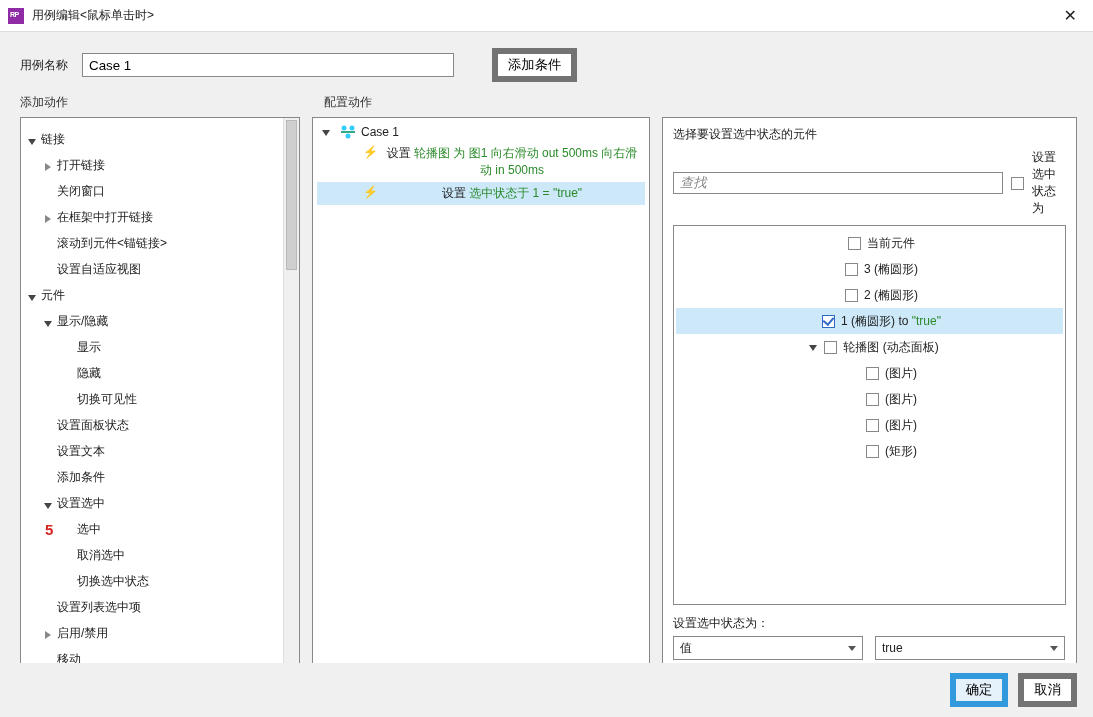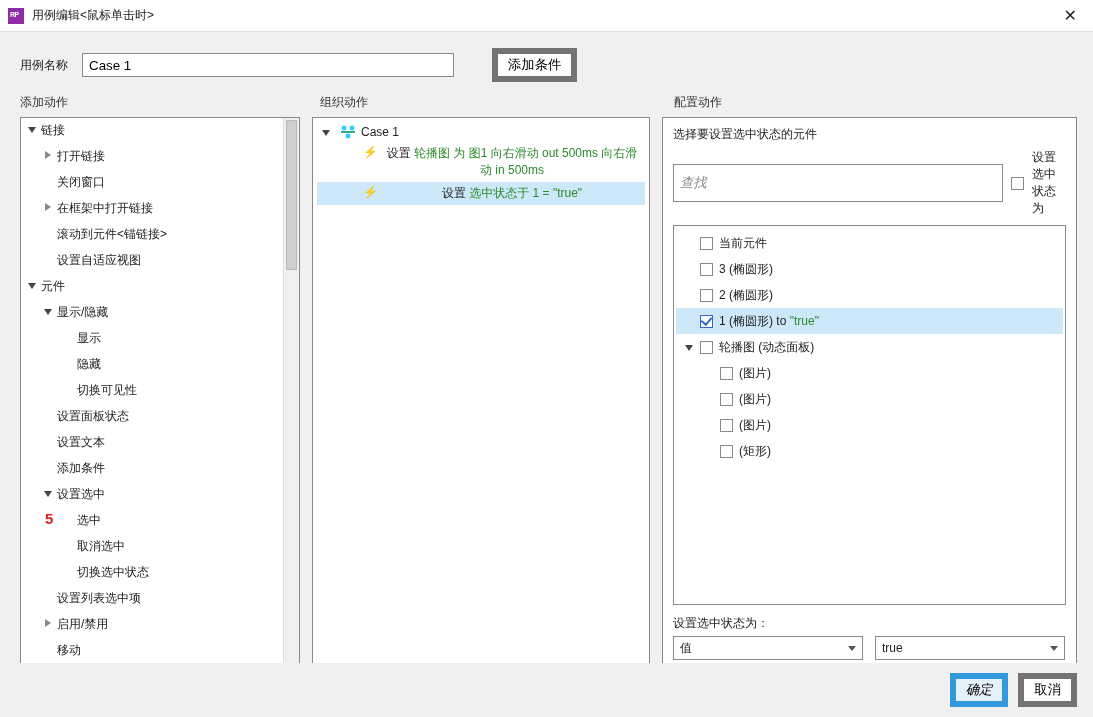--- a/index.html
+++ b/index.html
@@ -58,21 +58,21 @@
     padding: 2px 6px;
     background: #fff;
   }
   .btn {
     border: 6px solid #737373;
     background: #fff;
     padding: 4px 10px;
     cursor: pointer;
     line-height: 14px;
   }
-  .btn.default { background: #e6f2fb; border-color: #3399dd; font-style: italic; }
+  .btn.default { background: #e6f2fb; border-color: #3399dd; }
   .section-titles {
     display: flex;
     padding: 0 16px 6px 20px;
     background: #f0f0f0;
   }
   .section-titles > div { font-weight: normal; color: #333; }
   .col-actions { width: 300px; }
   .col-org { width: 350px; }
   .col-cfg { flex: 1; padding-left: 4px; }
   .columns {
@@ -96,21 +96,21 @@
     position: absolute; right: 0; top: 0; bottom: 0; width: 16px;
     background: #f0f0f0; border-left: 1px solid #ddd;
   }
   .scroll-thumb {
     position: absolute; left: 2px; right: 2px; top: 2px; height: 150px;
     background: #cfcfcf; border: 1px solid #b8b8b8;
   }
 
   .tree { padding: 4px 4px 4px 2px; overflow-y: hidden; height: 100%; }
   .tree-row {
-    display: flex; align-items: flex-start;
+    display: flex; align-items: flex-end;
     height: 26px; padding-left: 4px;
     white-space: nowrap;
     cursor: pointer;
   }
   .tree-row.depth1 { padding-left: 20px; }
   .tree-row.depth2 { padding-left: 40px; }
   .arrow {
     display: inline-block;
     width: 10px; text-align: center; margin-right: 4px;
     color: #555;
@@ -131,35 +131,35 @@
   .bolt { color:#888; font-size:12px; width:14px; text-align:center; }
   .case-icon { width:14px;height:14px; display:inline-block; }
   .case-icon svg { width:14px;height:14px; }
   .green { color: #2a8a2a; }
   .org-label { flex:1; line-height: 17px; text-align: center; }
 
   
   .cfg-title { margin-bottom: 6px; }
   .search-row { display:flex; align-items:center; gap:8px; margin-bottom:8px; }
   .search-input {
-    flex:0 0 330px; height:38px; border:1px solid #888; padding:2px 6px;
+    flex:0 0 330px; height:22px; border:1px solid #888; padding:2px 6px;
     color:#888; font-style:italic; background:#fff;
   }
   .chk { width:13px;height:13px; border:1px solid #888; display:inline-block; background:#fff; position:relative; flex-shrink:0; }
   .chk.checked { border-color:#3068c8; }
   .chk.checked::after {
     content:""; position:absolute; left:2px; top:-1px; width:5px; height:8px;
     border-right:2px solid #3068c8; border-bottom:2px solid #3068c8;
     transform: rotate(40deg);
   }
   .widget-list {
     border:1px solid #888; height:380px; overflow:auto; padding:4px 2px; margin-bottom:10px;
     position: relative;
   }
-  .widget-row { display:flex; align-items:center; height:26px; gap:6px; padding-left:8px; cursor:pointer; position:relative; }
+  .widget-row { display:flex; align-items:center; height:26px; gap:6px; padding-left:8px; cursor:pointer; position:relative;justify-content:center; }
   .widget-row.d1 { padding-left: 28px; }
   .widget-row.sel { background:#cce8f9; }
   .wr-arrow { width:10px; display:inline-block; text-align:center; }
   .wr-arrow.open::before { content:""; display:inline-block; width:0;height:0;border-left:4px solid transparent;border-right:4px solid transparent;border-top:6px solid #444; }
   .wr-arrow.none { visibility:hidden; }
   .widget-row .label .truegreen { color:#2a8a2a; }
 
   .set-state { margin-top: 4px; }
   .set-state-label { margin-bottom:4px; }
   .set-state-row { display:flex; gap:12px; }
@@ -192,21 +192,20 @@
 
 <div class="toprow">
   <label>用例名称</label>
   <input class="case-name-input" value="Case 1" style="">
   <span style="width:18px"></span>
   <button class="btn">添加条件</button>
 </div>
 
 <div class="section-titles">
   <div class="col-actions">添加动作</div>
-  <div class="col-org">组织动作</div>
   <div class="col-cfg">配置动作</div>
 </div>
 
 <div class="columns">
 
   <div class="panel actions">
     <div class="tree" id="action-tree">
         <div class="tree-row depth0">
           <span class="arrow open"></span>
           <span>链接</span>

